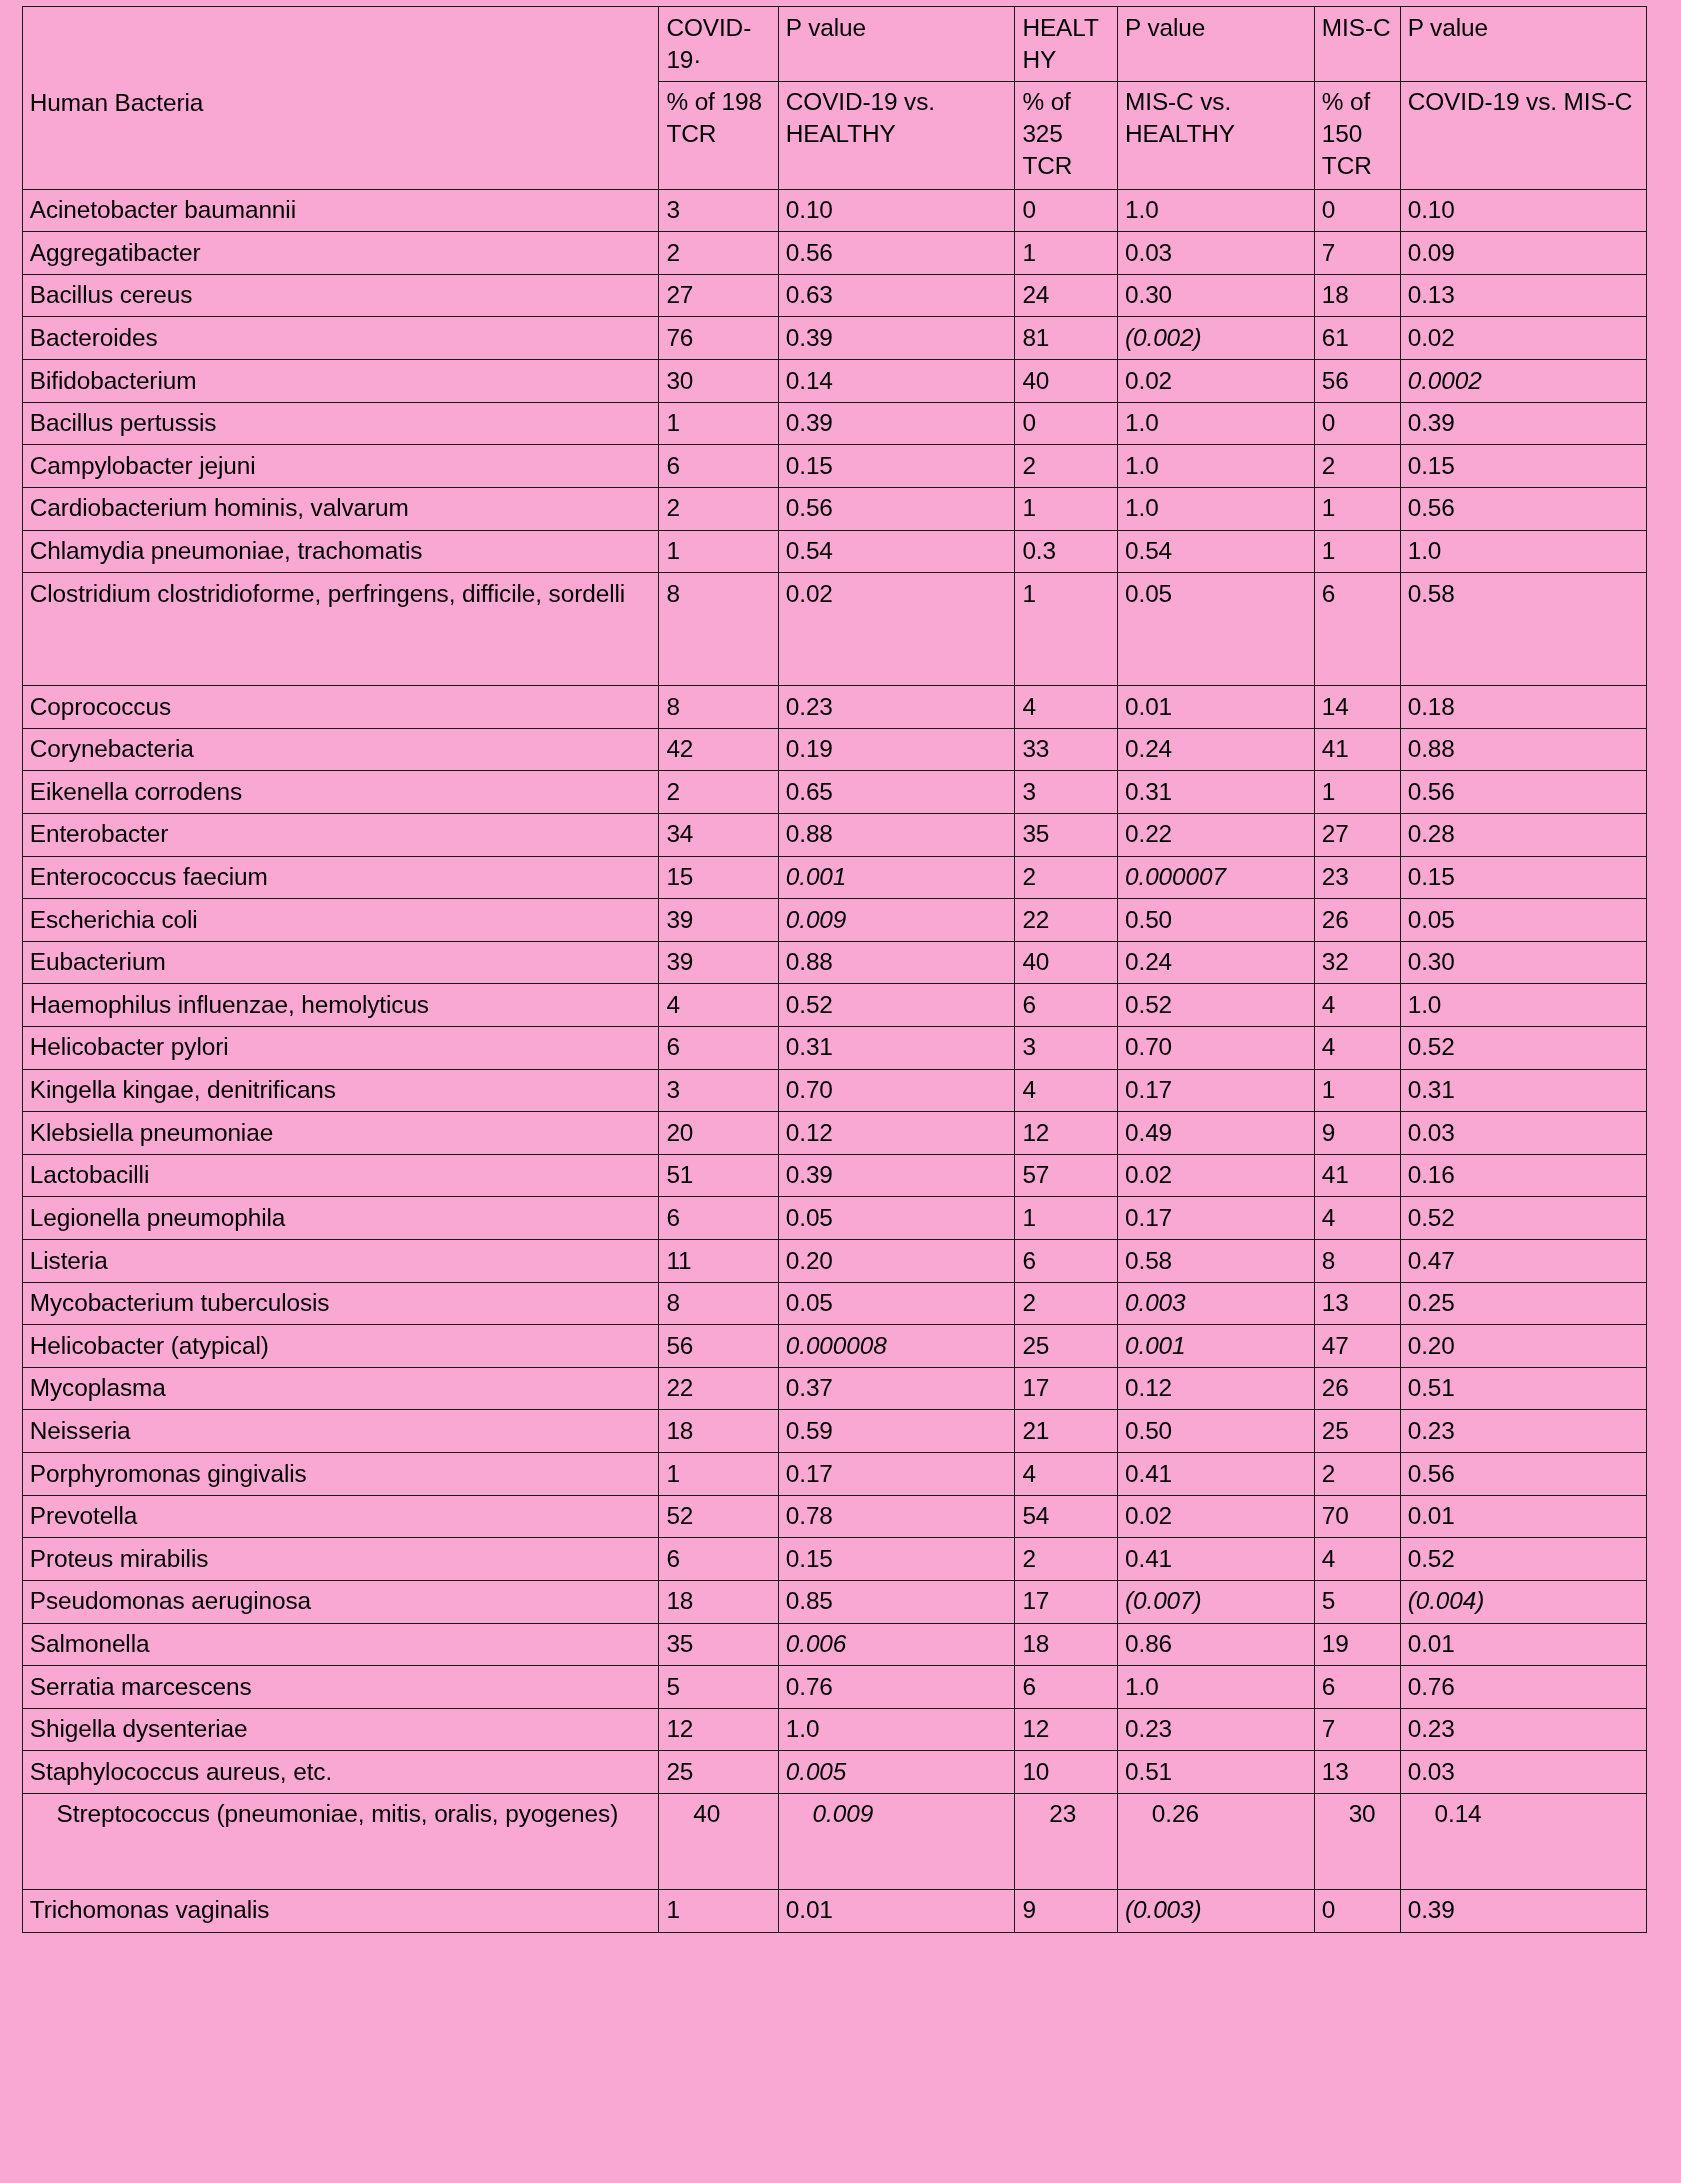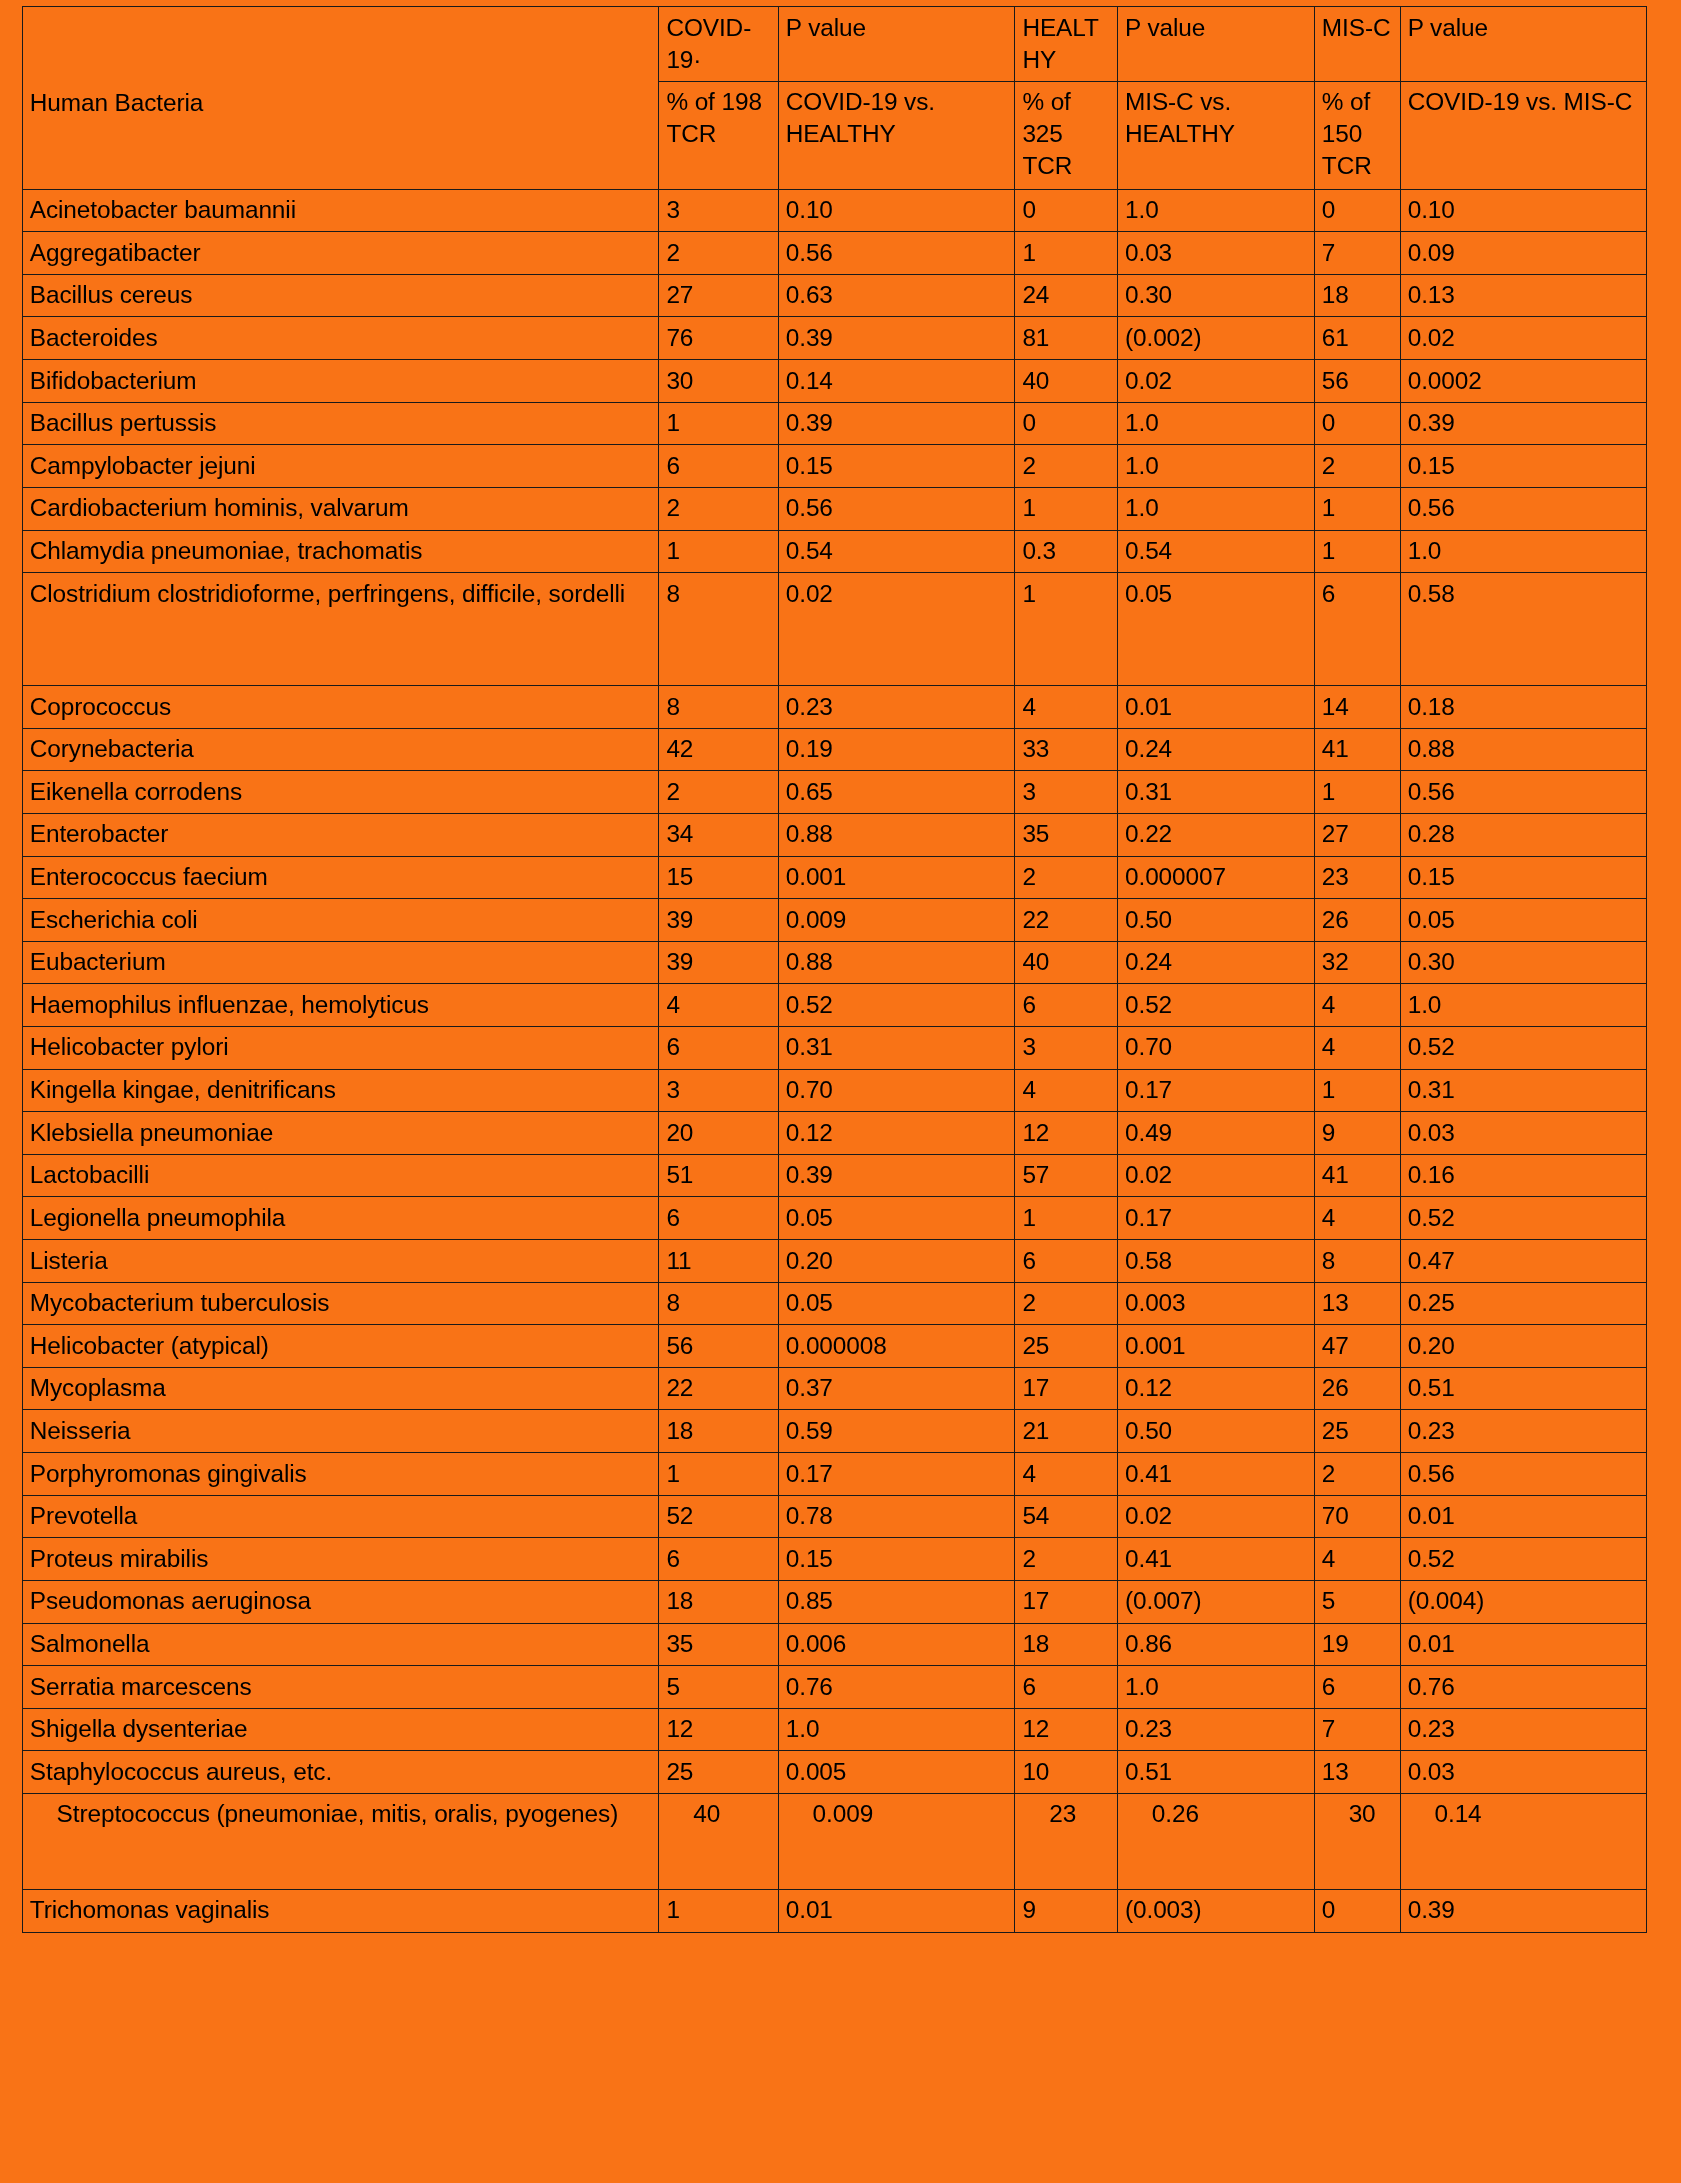--- a/index.html
+++ b/index.html
@@ -9,21 +9,21 @@
   }
   body {
     font-family: "Liberation Sans", sans-serif;
     color: #000000;
     -webkit-font-smoothing: antialiased;
   }
   #page {
     width: 1681px;
     height: 2183px;
     position: relative;
-    background: #f97316;
+    background: #f9a8d4;
     box-sizing: border-box;
     padding: 6.3px 18px 0 18px;
   }
   table.bacteria-table {
     border-collapse: collapse;
     table-layout: fixed;
     width: 1625px;
     margin-left: 3.6px;
   }
   table.bacteria-table th,
@@ -47,21 +47,21 @@
   col.c-p2     { width: 188px; }
   col.c-misc   { width: 82px; }
   col.c-p3     { width: 235px; }
 
   
   tr.header-row-1 th { height: 67px; }
   tr.header-row-2 th { height: 108px; }
   tr.header-row-1 th.blank-corner { border-bottom: none; }
   tr.header-row-2 th.name-header   { border-top: none; vertical-align: top; padding-top: 6.3px; margin-left: 36px; }
 
-  td.bold-cell, th.bold-cell { font-weight: bold; }
+  td.bold-cell, th.bold-cell { font-weight: bold; font-style: italic; }
   td.name-cell { padding-left: 8.1px; }
   td.bold-name { font-weight: bold; margin-top: 43px; }
 
   
   tr.tall-row td { height: 113px; margin-left: 48px; }
   tr.tall-row-2 td { height: 96px; padding-left: 34px; }
 </style>
 </head>
 <body>
 

